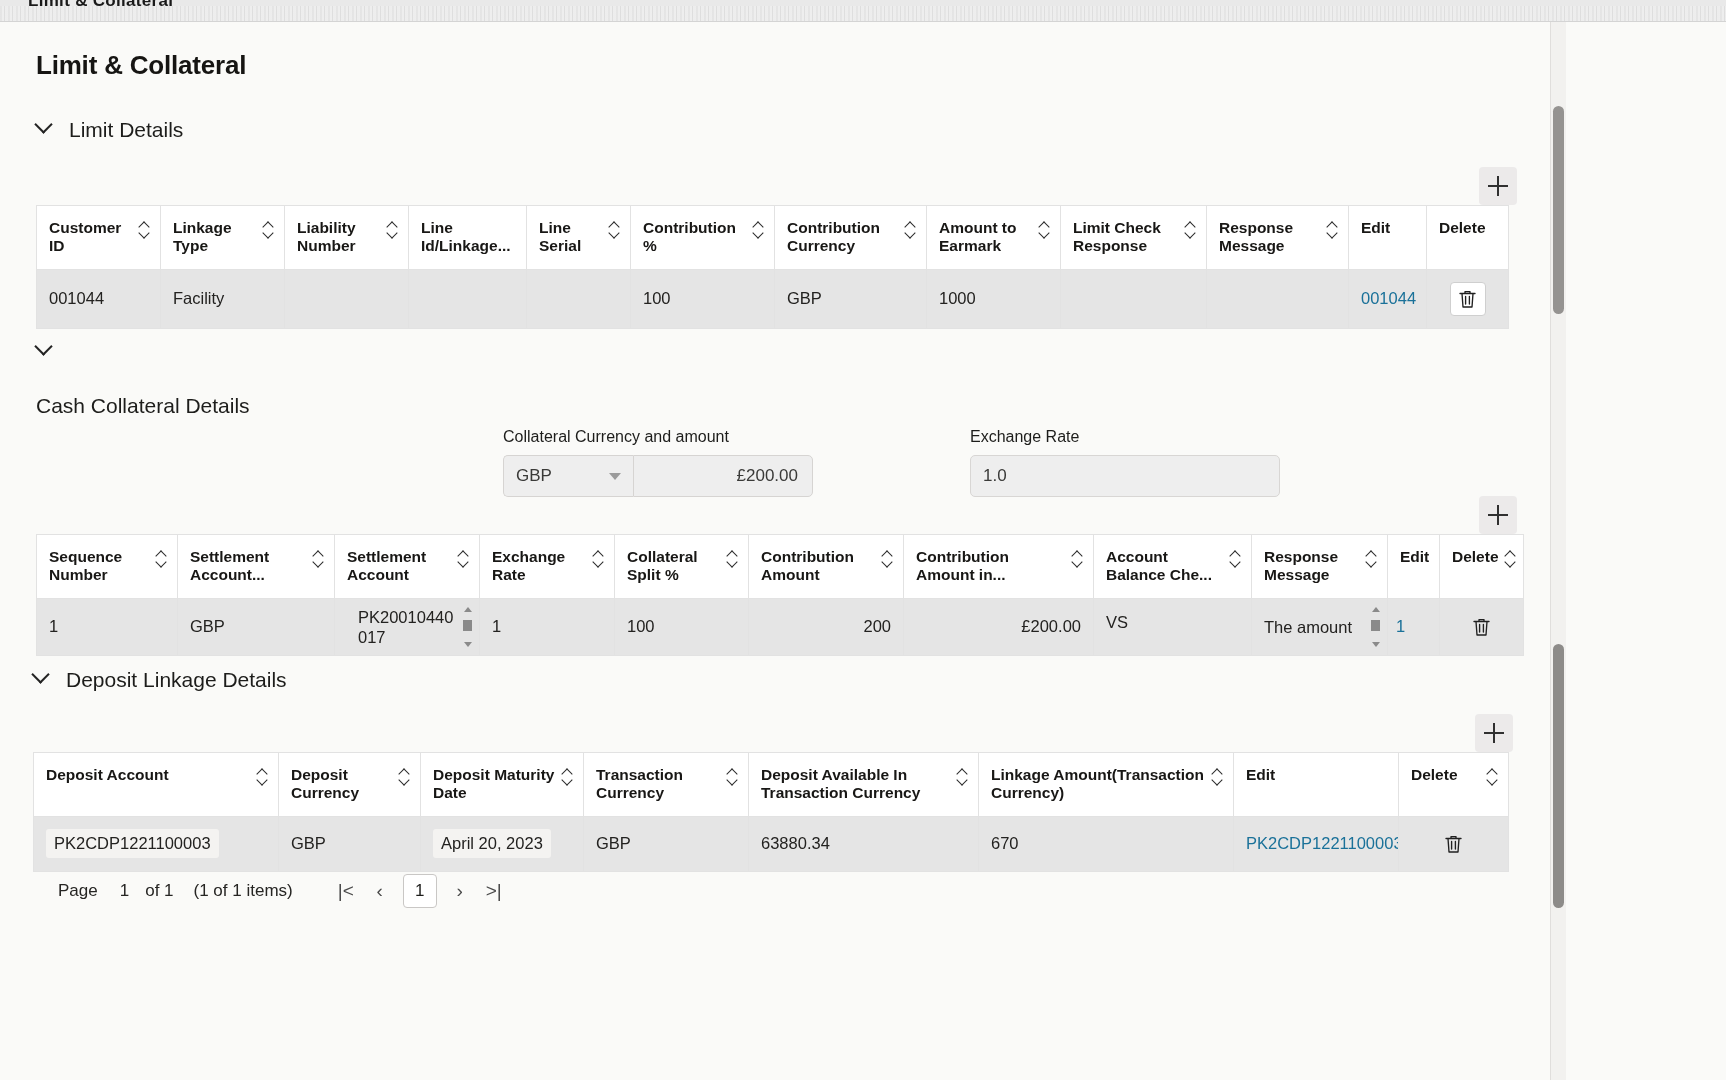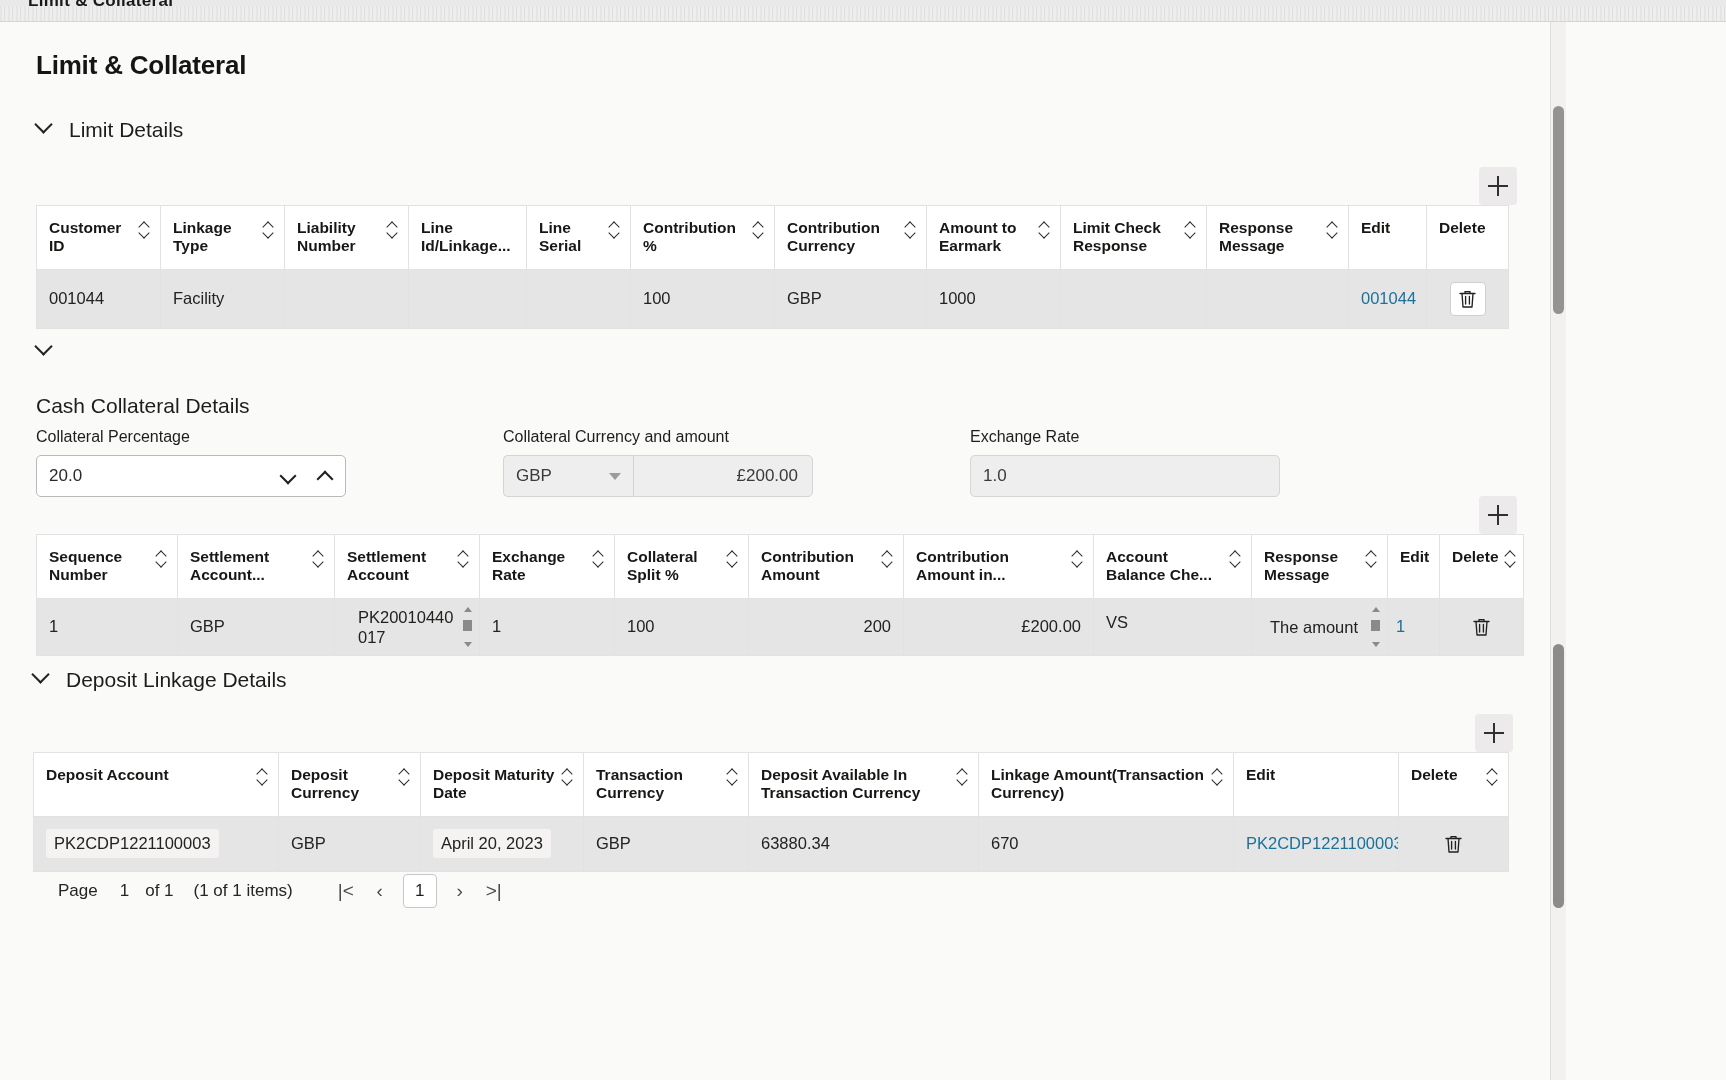--- a/index.html
+++ b/index.html
@@ -382,30 +382,20 @@
         </tr>
       </tbody>
     </table>
 
     <div style="position:absolute;left:36px;top:318px;" class="section-head">
       <span class="chev"></span>
     </div>
 
     <div style="position:absolute;left:36px;top:372px;font-size:21px;color:#1d1d1b;">Cash Collateral Details</div>
 
-    <div style="position:absolute;left:36px;top:406px;width:310px;">
-      <div class="field-label">Collateral Percentage</div>
-      <div class="input-box">
-        <span>20.0</span>
-        <span class="stepper">
-          <span class="caret-d"></span>
-          <span class="caret-u"></span>
-        </span>
-      </div>
-    </div>
 
     <div style="position:absolute;left:503px;top:406px;">
       <div class="field-label">Collateral Currency and amount</div>
       <div style="display:flex;">
         <div class="ccy-select">
           <span>GBP</span>
           <span class="tri-down"></span>
         </div>
         <div class="ccy-amount">
           <span>£200.00</span>
@@ -517,21 +507,21 @@
                 <span class="thumb"></span>
                 <span class="dn"></span>
               </span>
             </div>
           </td>
           <td>1</td>
           <td>100</td>
           <td class="num">200</td>
           <td class="num">£200.00</td>
           <td style="vertical-align:top;padding-top:14px;">VS</td>
-          <td style="padding:8px 6px 8px 12px;text-align:center;">
+          <td style="padding:8px 6px 8px 12px;">
             <div class="scroll-cell">
               <span class="sc-text">The amount</span>
               <span class="mini-sb">
                 <span class="up"></span>
                 <span class="thumb"></span>
                 <span class="dn"></span>
               </span>
             </div>
           </td>
           <td style="padding-left:8px;">

